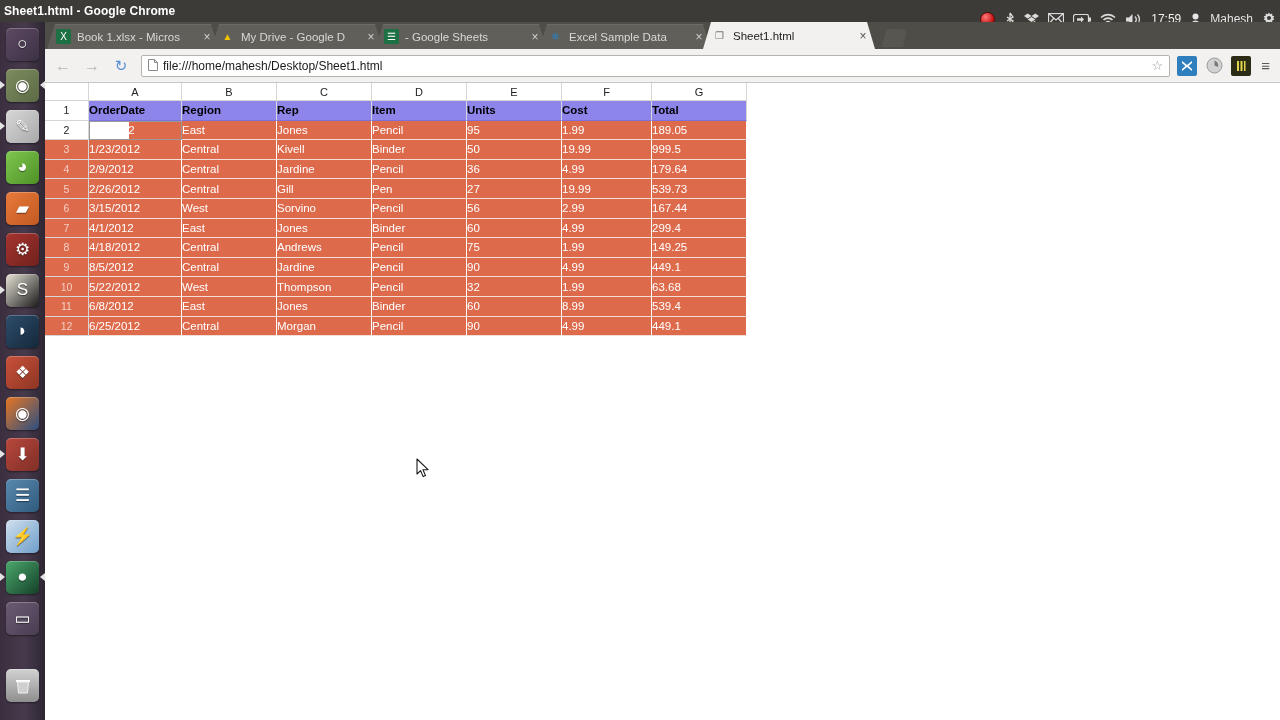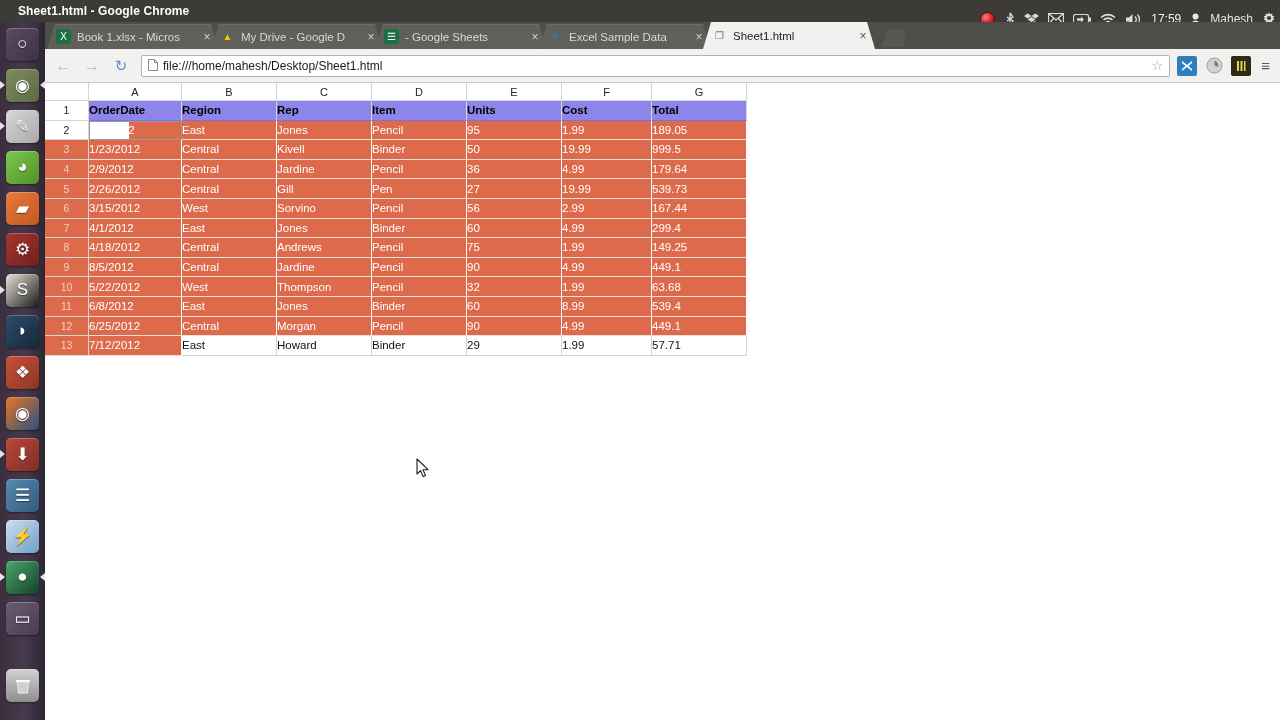--- a/index.html
+++ b/index.html
@@ -15,21 +15,21 @@
   
   .top-panel {
     position: absolute; top: 0; left: 0;
     width: 1280px; height: 22px;
     background: #3c3b37;
     display: flex; align-items: center;
     color: #ffffff;
   }
   .win-title {
     font-size: 12px; font-weight: bold; color: #ffffff;
-    margin-left: 18px; white-space: nowrap;
+    margin-left: 4px; white-space: nowrap;
     letter-spacing: .1px;
   }
   .panel-right {
     position: absolute; right: 4px; top: 8px; height: 22px;
     display: flex; align-items: center; gap: 9px;
   }
   .panel-ind { display:flex; align-items:center; justify-content:center;
                height: 22px; color:#e8e8e8; font-size: 12px; line-height:1; }
   .rec-dot {
     width: 15px; height: 15px; border-radius: 50%;
@@ -560,30 +560,20 @@
             <tr>
               <td class="rowhead sel">12</td>
               <td class="cell num fill">6/25/2012</td>
               <td class="cell fill">Central</td>
               <td class="cell fill">Morgan</td>
               <td class="cell fill">Pencil</td>
               <td class="cell num fill">90</td>
               <td class="cell num fill">4.99</td>
               <td class="cell num fill">449.1</td>
             </tr>
-            <tr>
-              <td class="rowhead sel">13</td>
-              <td class="cell num fill">7/12/2012</td>
-              <td class="cell">East</td>
-              <td class="cell">Howard</td>
-              <td class="cell">Binder</td>
-              <td class="cell num">29</td>
-              <td class="cell num">1.99</td>
-              <td class="cell num">57.71</td>
-            </tr>
           </tbody>
       </table>
 
       <div class="cursor">
         <svg width="14" height="21" viewBox="0 0 14 21">
           <path d="M1 1 L1 16 L4.6 12.6 L7.1 18.6 L9.5 17.6 L7 11.8 L12 11.6 Z" fill="#ffffff" stroke="#1a1a1a" stroke-width="1.1" stroke-linejoin="round"></path>
         </svg>
       </div>
     </div>
 

